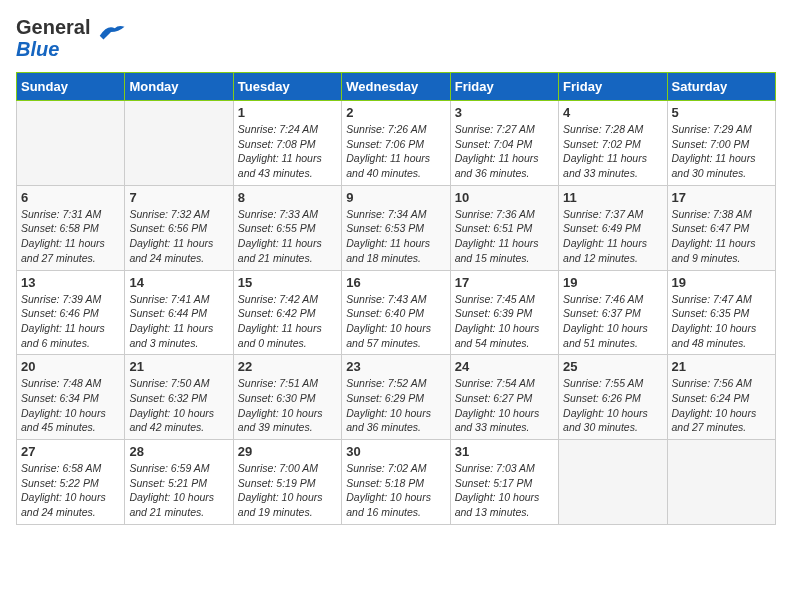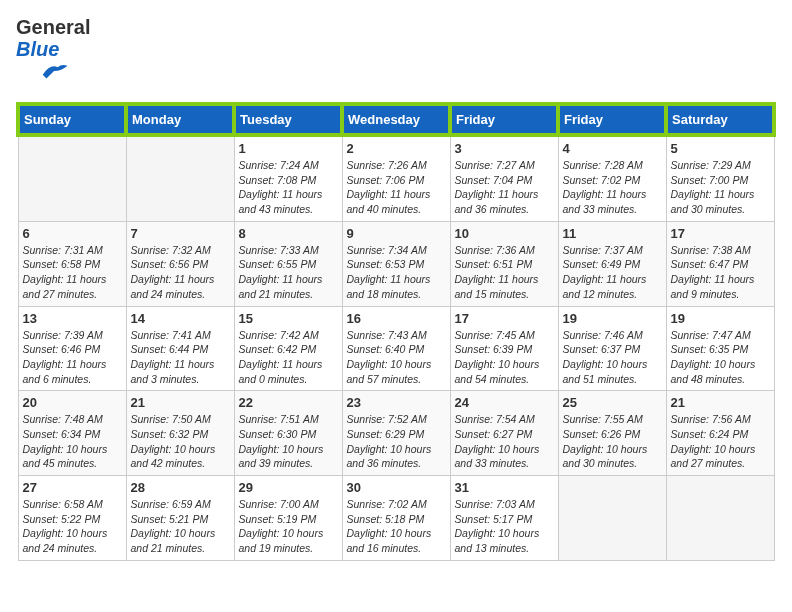--- a/index.html
+++ b/index.html
@@ -16,21 +16,21 @@
       align-items: flex-start;
       margin-bottom: 12px;
     }
     .logo {
       display: flex;
       flex-direction: column;
       align-items: flex-start;
     }
     .logo-wrapper {
       display: flex;
-      flex-direction: column;
+      flex-direction: row;
       align-items: center;
       gap: 4px;
     }
     .title-block {
       text-align: right;
     }
     .month-title {
       font-size: 36px;
       font-weight: bold;
       color: #333;
@@ -44,21 +44,21 @@
       width: 100%;
       border-collapse: collapse;
       font-size: 11px;
     }
     .calendar thead th {
       background-color: #1565c0;
       color: #fff;
       padding: 6px 4px;
       font-size: 13px;
       font-weight: bold;
-      border: 4px solid #84cc16;
+      border: 1px solid #84cc16;
       text-align: left;
     }
     .calendar tbody td {
       border: 1px solid #ccc;
       vertical-align: top;
       padding: 4px;
       width: calc(100% / 7);
       min-height: 80px;
       background: #fff;
     }

